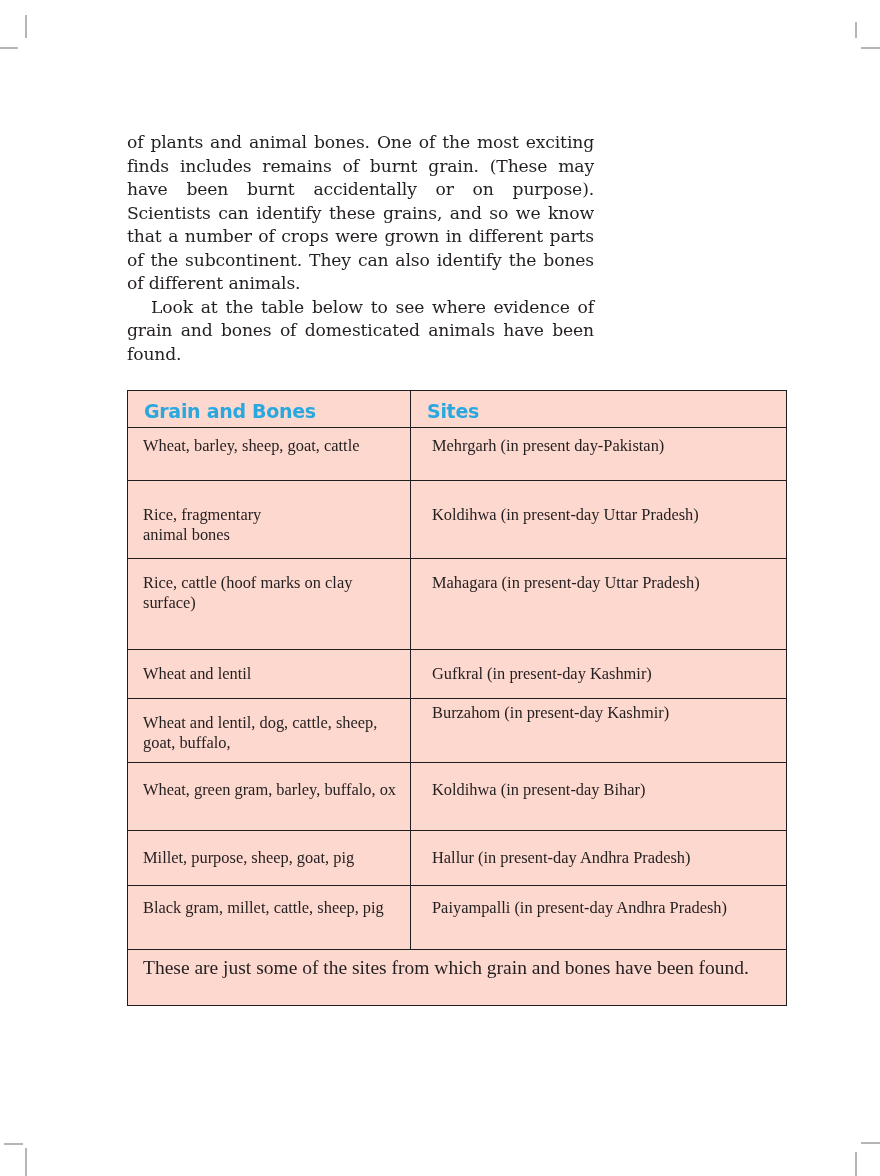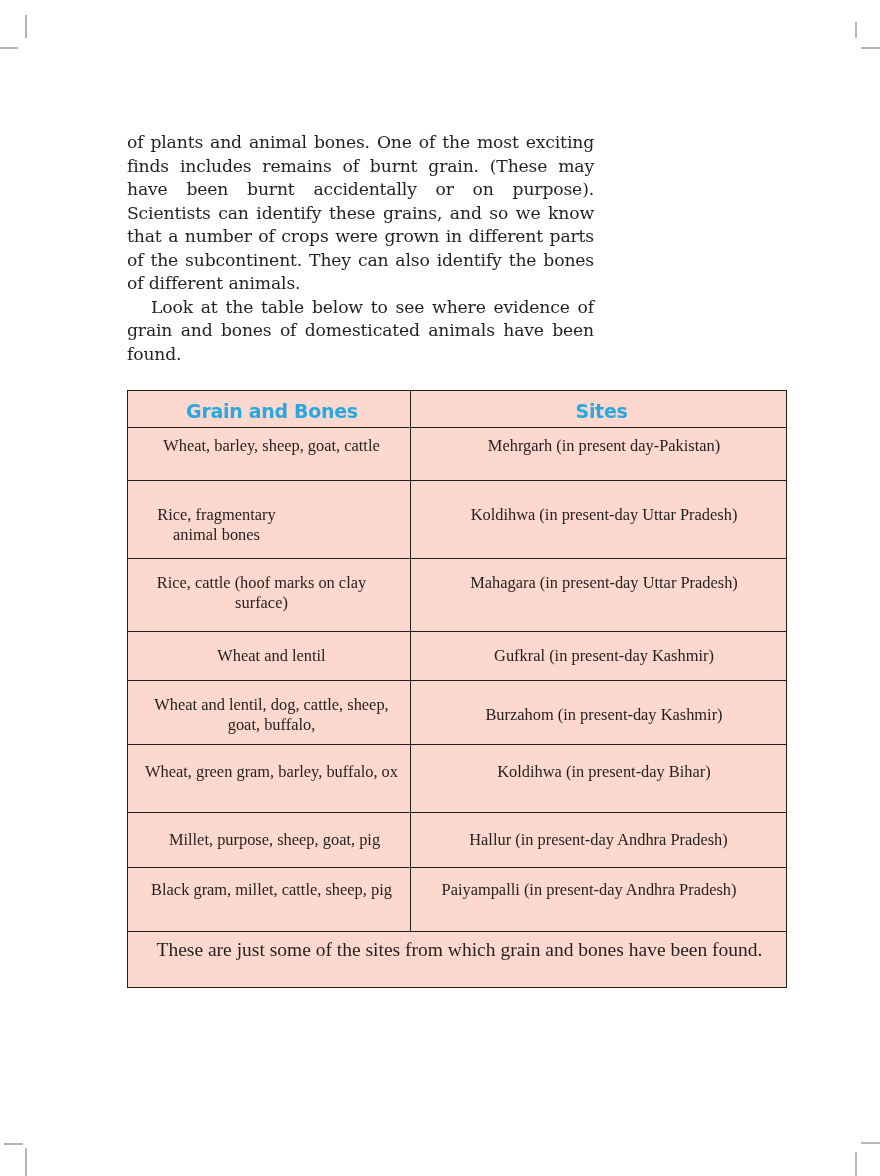--- a/index.html
+++ b/index.html
@@ -15,21 +15,21 @@
   }
   .para-block p { margin: 0; }
   .para-block p.indent { text-indent: 24px; }
   table.grain {
     position: absolute; left: 127px; top: 390px; width: 659px;
     border-collapse: collapse; background: #fdd8ce;
     font-family: "Liberation Serif", "DejaVu Serif", serif; font-size: 16.4px; line-height: 20px;
     table-layout: fixed;
   }
   table.grain td, table.grain th {
-    border: 1.5px solid #1f1f1f; vertical-align: top; text-align: center;
+    border: 1.5px solid #1f1f1f; vertical-align: top; text-align: left;
     padding: 8px 10px 0 15px; color: #231f20; font-weight: normal;
   }
   table.grain th {
     font-family: "DejaVu Sans", "Liberation Sans", sans-serif; font-weight: bold;
     color: #29a8e0; font-size: 19px; padding: 10px 10px 0 16px; height: 26px; letter-spacing: -0.3px;
   }
   table.grain td.site { padding-left: 21px; }
   table.grain th.site { }
   col.c1 { width: 283px; }
   col.c2 { width: 376px; }
@@ -65,31 +65,31 @@
     <th class="site">Sites</th>
   </tr>
   <tr style="height:53px;">
     <td>Wheat, barley, sheep, goat, cattle</td>
     <td class="site">Mehrgarh (in present day-Pakistan)</td>
   </tr>
   <tr style="height:78px;">
     <td style="padding-top:24px;padding-right:120px;">Rice, fragmentary animal bones</td>
     <td class="site" style="padding-top:24px;">Koldihwa (in present-day Uttar Pradesh)</td>
   </tr>
-  <tr style="height:73px;">
+  <tr style="height:91px;">
     <td style="padding-top:14px;padding-right:30px;">Rice, cattle (hoof marks on clay surface)</td>
     <td class="site" style="padding-top:14px;font-family:Liberation Serif, serif;">Mahagara (in present-day Uttar Pradesh)</td>
   </tr>
   <tr style="height:49px;">
     <td style="padding-top:14px;">Wheat and lentil</td>
     <td class="site" style="padding-top:14px;">Gufkral (in present-day Kashmir)</td>
   </tr>
   <tr style="height:64px;">
     <td style="padding-top:14px;">Wheat and lentil, dog, cattle, sheep, goat, buffalo,</td>
-    <td class="site" style="padding-top:24px;border-radius:13px;">Burzahom (in present-day Kashmir)</td>
+    <td class="site" style="padding-top:4px;border-radius:13px;">Burzahom (in present-day Kashmir)</td>
   </tr>
   <tr style="height:68px;">
     <td style="padding-top:17px;margin-left:41px;">Wheat, green gram, barley, buffalo, ox</td>
     <td class="site" style="padding-top:17px;">Koldihwa (in present-day Bihar)</td>
   </tr>
   <tr style="height:55px;">
     <td style="padding-top:17px;padding-right:4px;">Millet, purpose, sheep, goat, pig</td>
     <td class="site" style="padding-top:17px;padding-right:21px;">Hallur (in present-day Andhra Pradesh)</td>
   </tr>
   <tr style="height:64px;">

